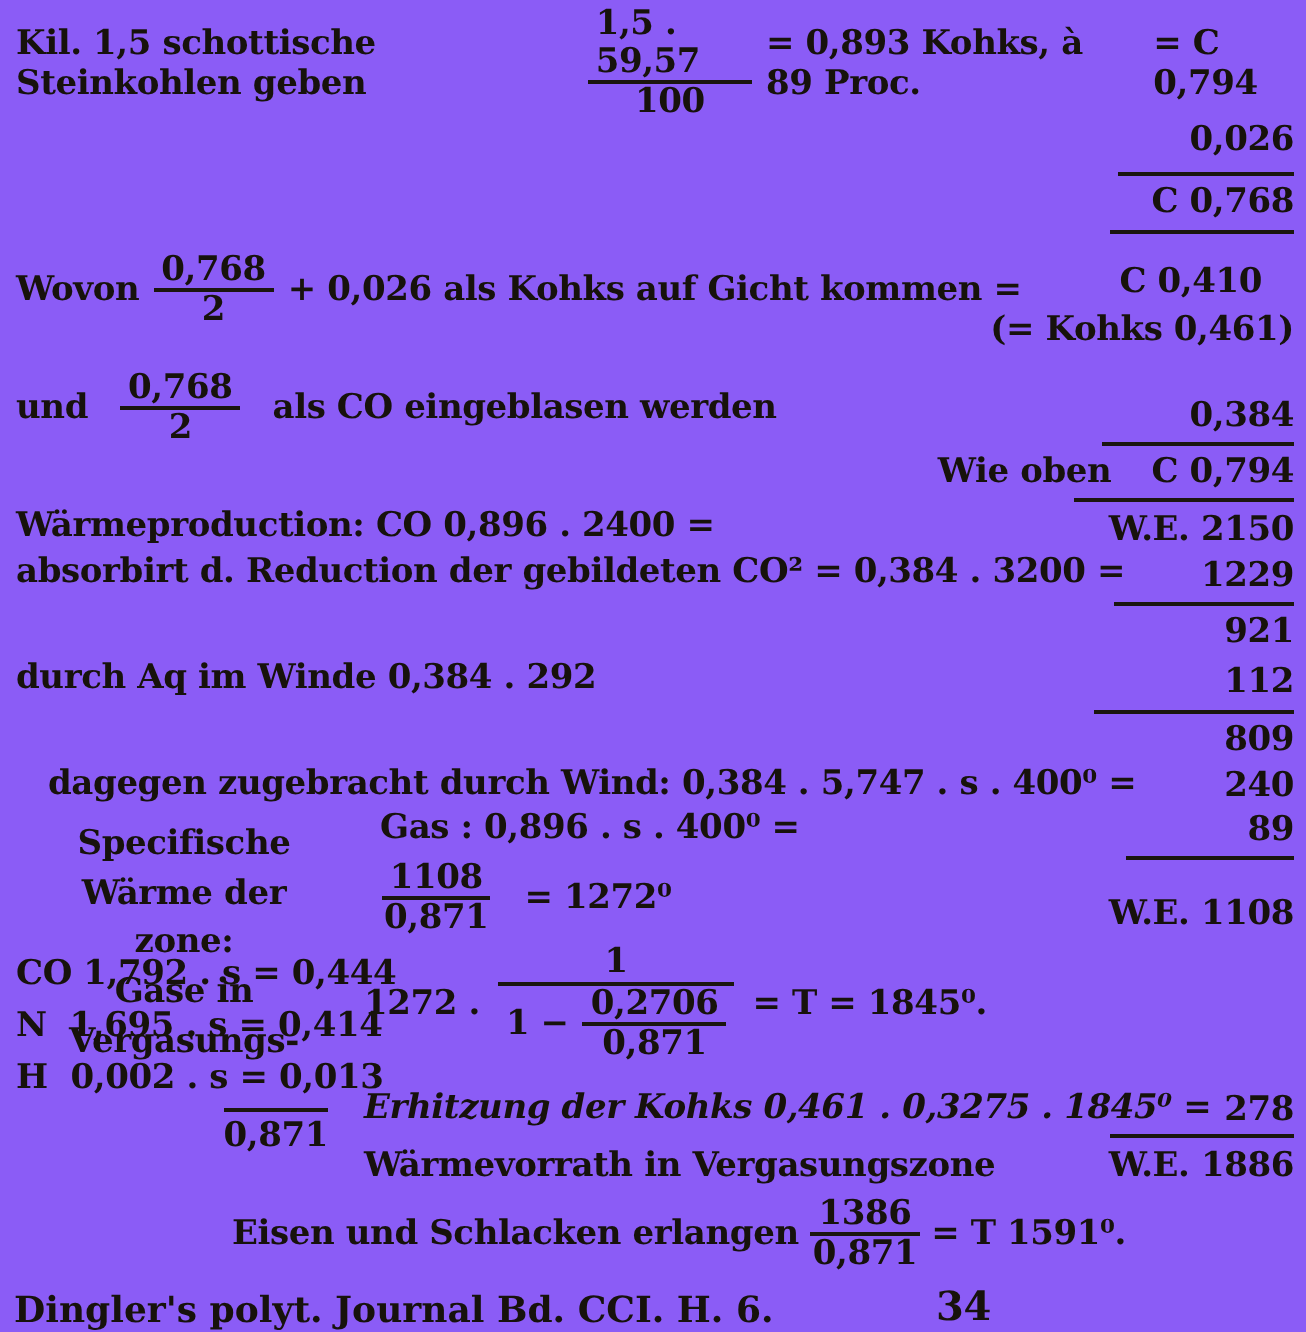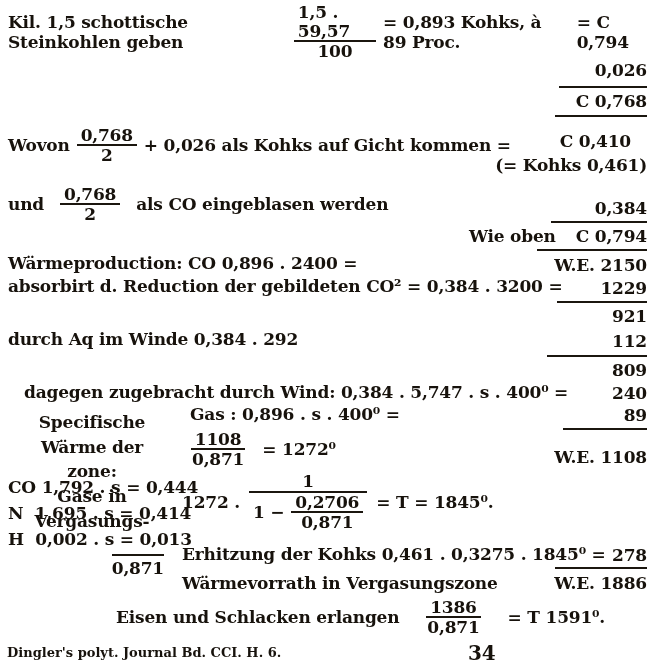--- a/index.html
+++ b/index.html
@@ -1,35 +1,35 @@
 <!DOCTYPE html>
 <html><head>
 <meta charset="utf-8">
 <style>
   html,body{margin:0;padding:0;background:#e8e6e0;}
   .page{
     position:relative;
     width:653px;height:666px;
-    background:#ffffff;
+    background:#8b5cf6;
     font-family:"DejaVu Serif",serif;
     font-weight:700;
     color:#17120c;
     font-size:17px;
     overflow:hidden;
     letter-spacing:-0.2px;
   }
   .abs{position:absolute;}
   .flexrow{display:flex;align-items:center;gap:7px;}
   .frac{display:inline-flex;flex-direction:column;align-items:center;line-height:1.08;}
   .fnum{border-bottom:2px solid #1b160f;padding:0 4px;}
   .fden{padding:0 4px;}
   .rule{border-top:2px solid #1b160f;height:0;}
   .rt{text-align:right;}
   .ctr{text-align:center;}
-  .small{font-size:13px;letter-spacing:0;}
+  .small{font-size:18px;letter-spacing:0;}
   .pre{white-space:pre;}
   .specblock{line-height:1.45;}
 </style>
 </head>
 <body>
 
 <div class="page">
 
   <div class="abs flexrow" style="top:10px;left:8px;right:6px;height:44px;">
     <span>Kil. 1,5 schottische Steinkohlen geben</span>
@@ -127,28 +127,28 @@
         <span>1 −</span>
         <span class="frac">
           <span class="fnum">0,2706</span>
           <span class="fden">0,871</span>
         </span>
       </span>
     </span>
     <span>= T = 1845⁰.</span>
   </div>
 
-  <div class="abs" style="top:544px;left:182px;">Erhitzung der Kohks 0,461 . 0,3275 . 1845⁰ =</div>
+  <div class="abs" style="top:544px;left:182px;font-style:italic;">Erhitzung der Kohks 0,461 . 0,3275 . 1845⁰ =</div>
   <div class="abs rt" style="top:545px;right:6px;width:110px;">278</div>
 
   <div class="abs rule" style="top:567px;right:6px;width:92px;"></div>
   <div class="abs" style="top:573px;left:182px;">Wärmevorrath in Vergasungszone</div>
   <div class="abs rt" style="top:573px;right:6px;width:130px;">W.E. 1886</div>
 
-  <div class="abs flexrow" style="top:594px;left:116px;height:46px;gap:24px;">
+  <div class="abs flexrow" style="top:594px;left:116px;height:46px;gap:3px;">
     <span>Eisen und Schlacken erlangen</span>
     <span class="frac">
       <span class="fnum">1386</span>
       <span class="fden">0,871</span>
     </span>
     <span>= T 1591⁰.</span>
   </div>
 
   <div class="abs small" style="top:645px;left:7px;">Dingler's polyt. Journal Bd. CCI. H. 6.</div>
   <div class="abs" style="top:641px;left:468px;font-size:20px;">34</div>

